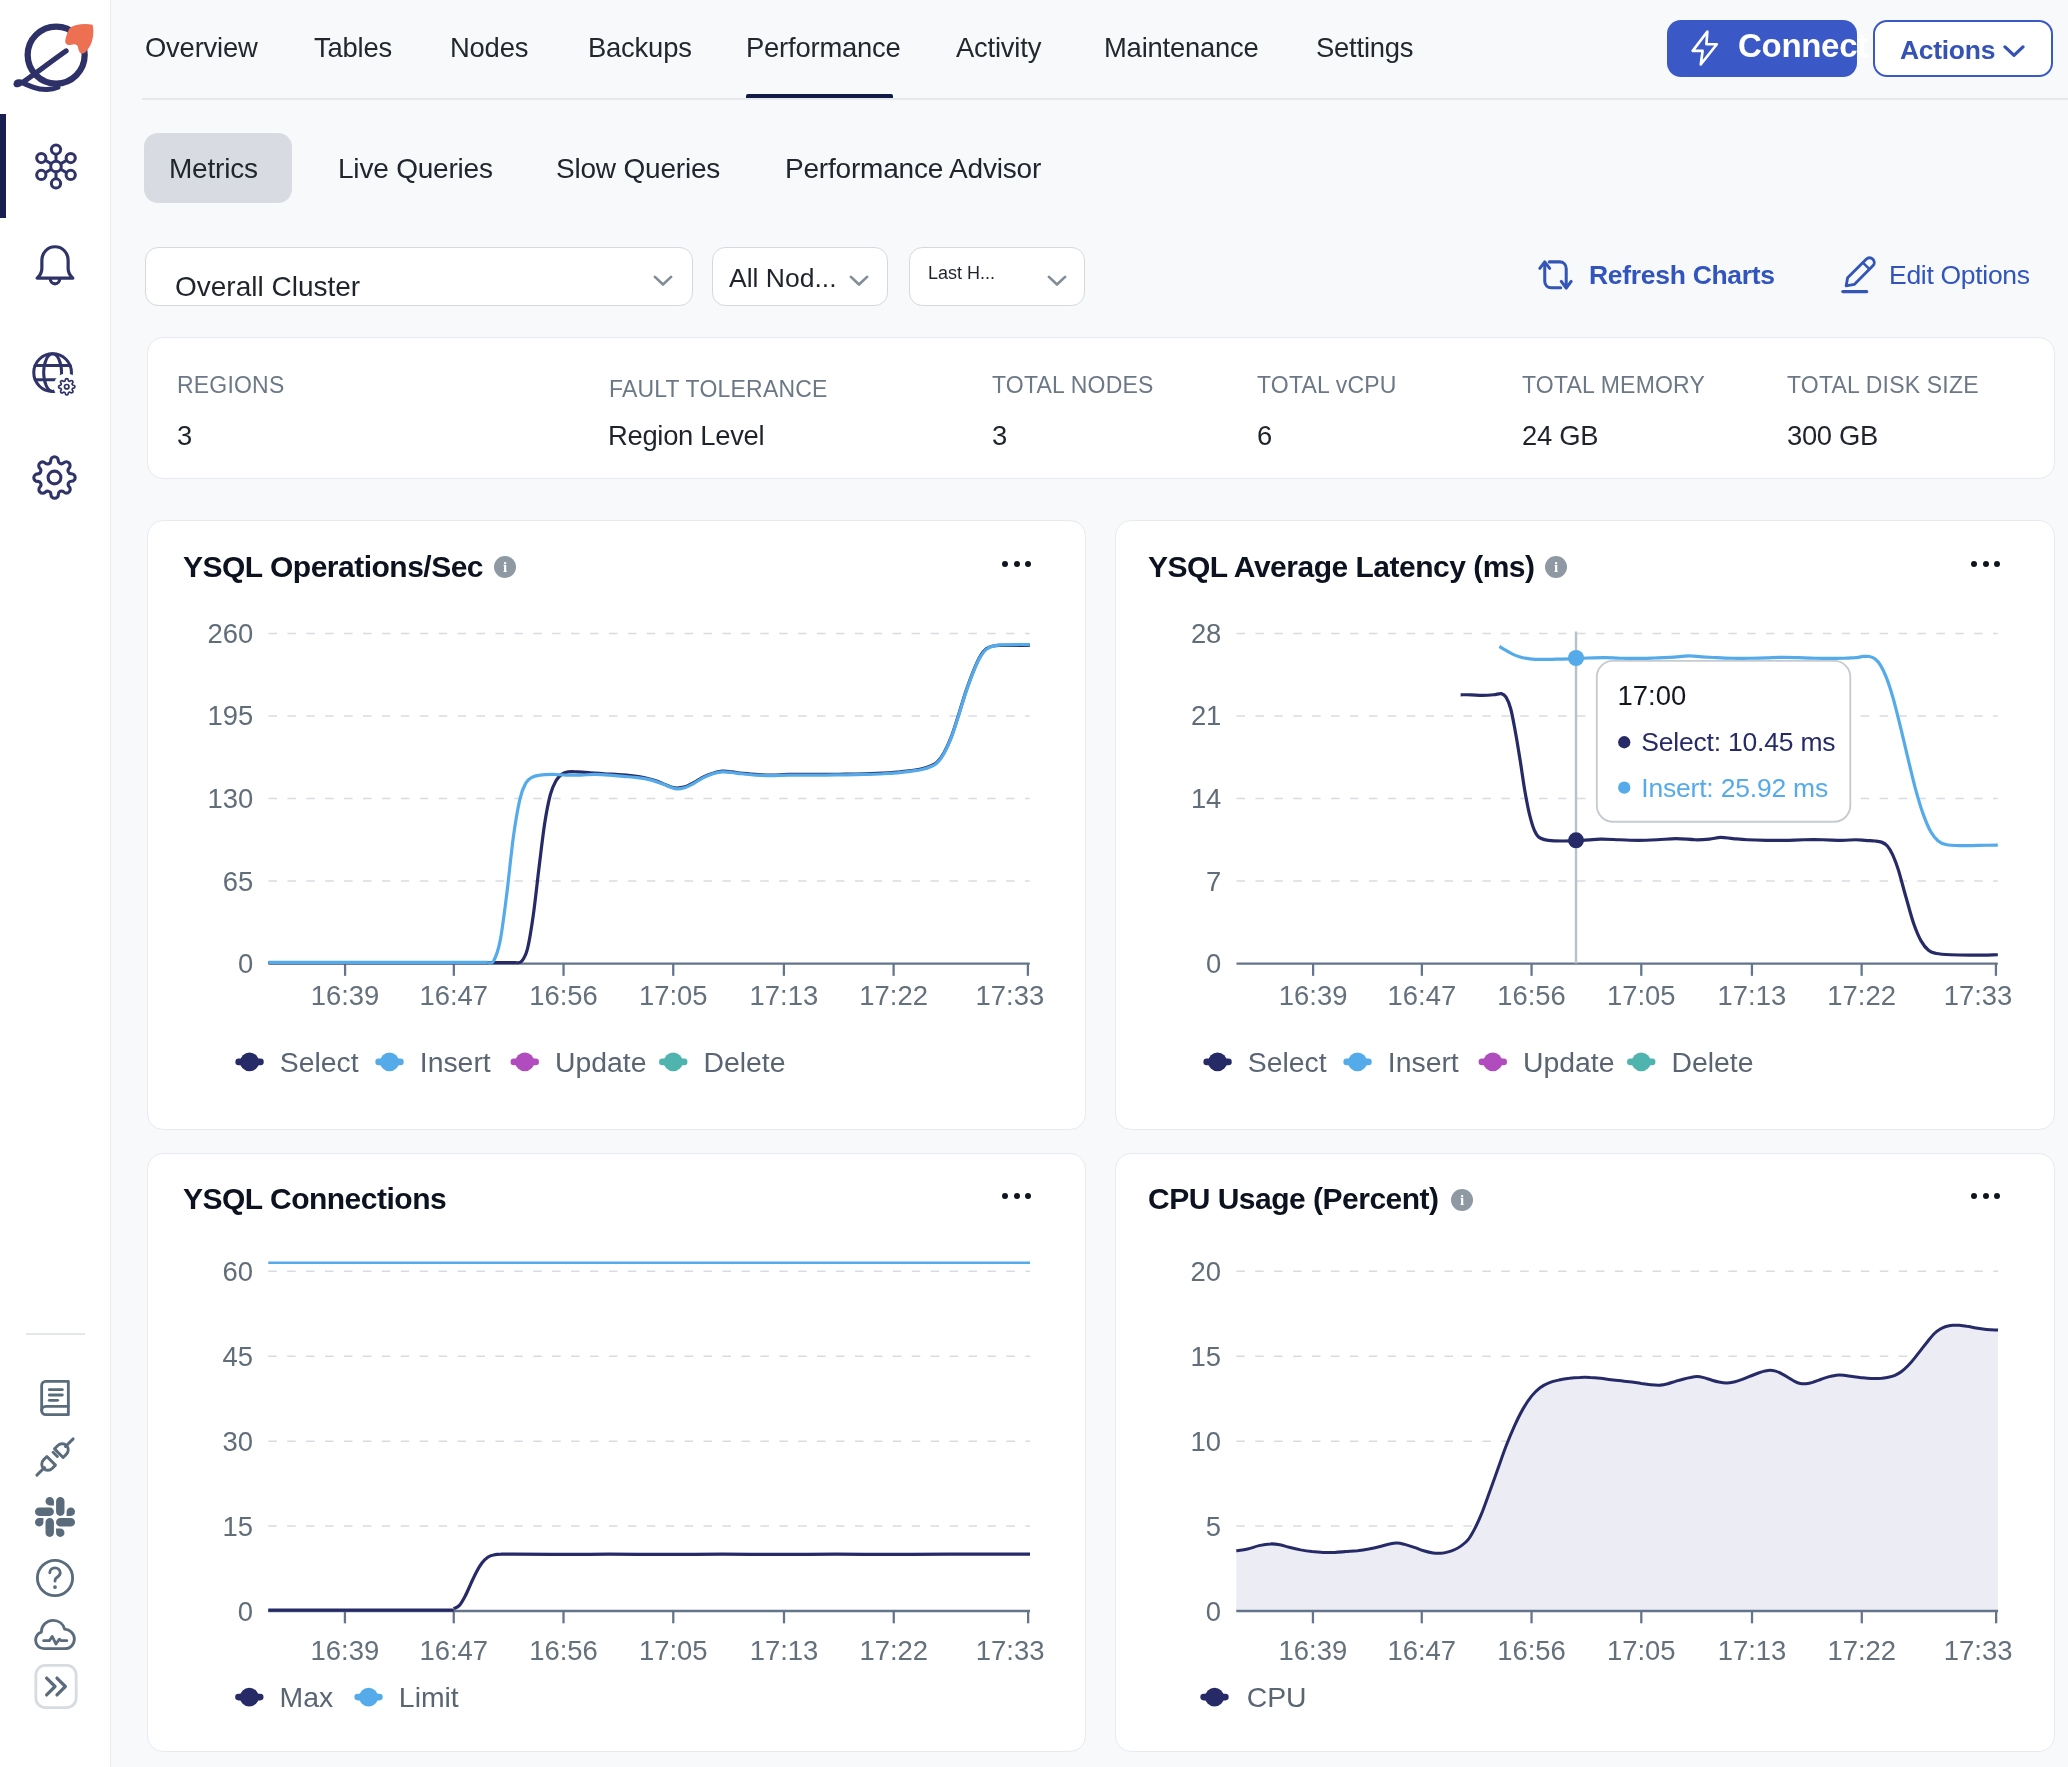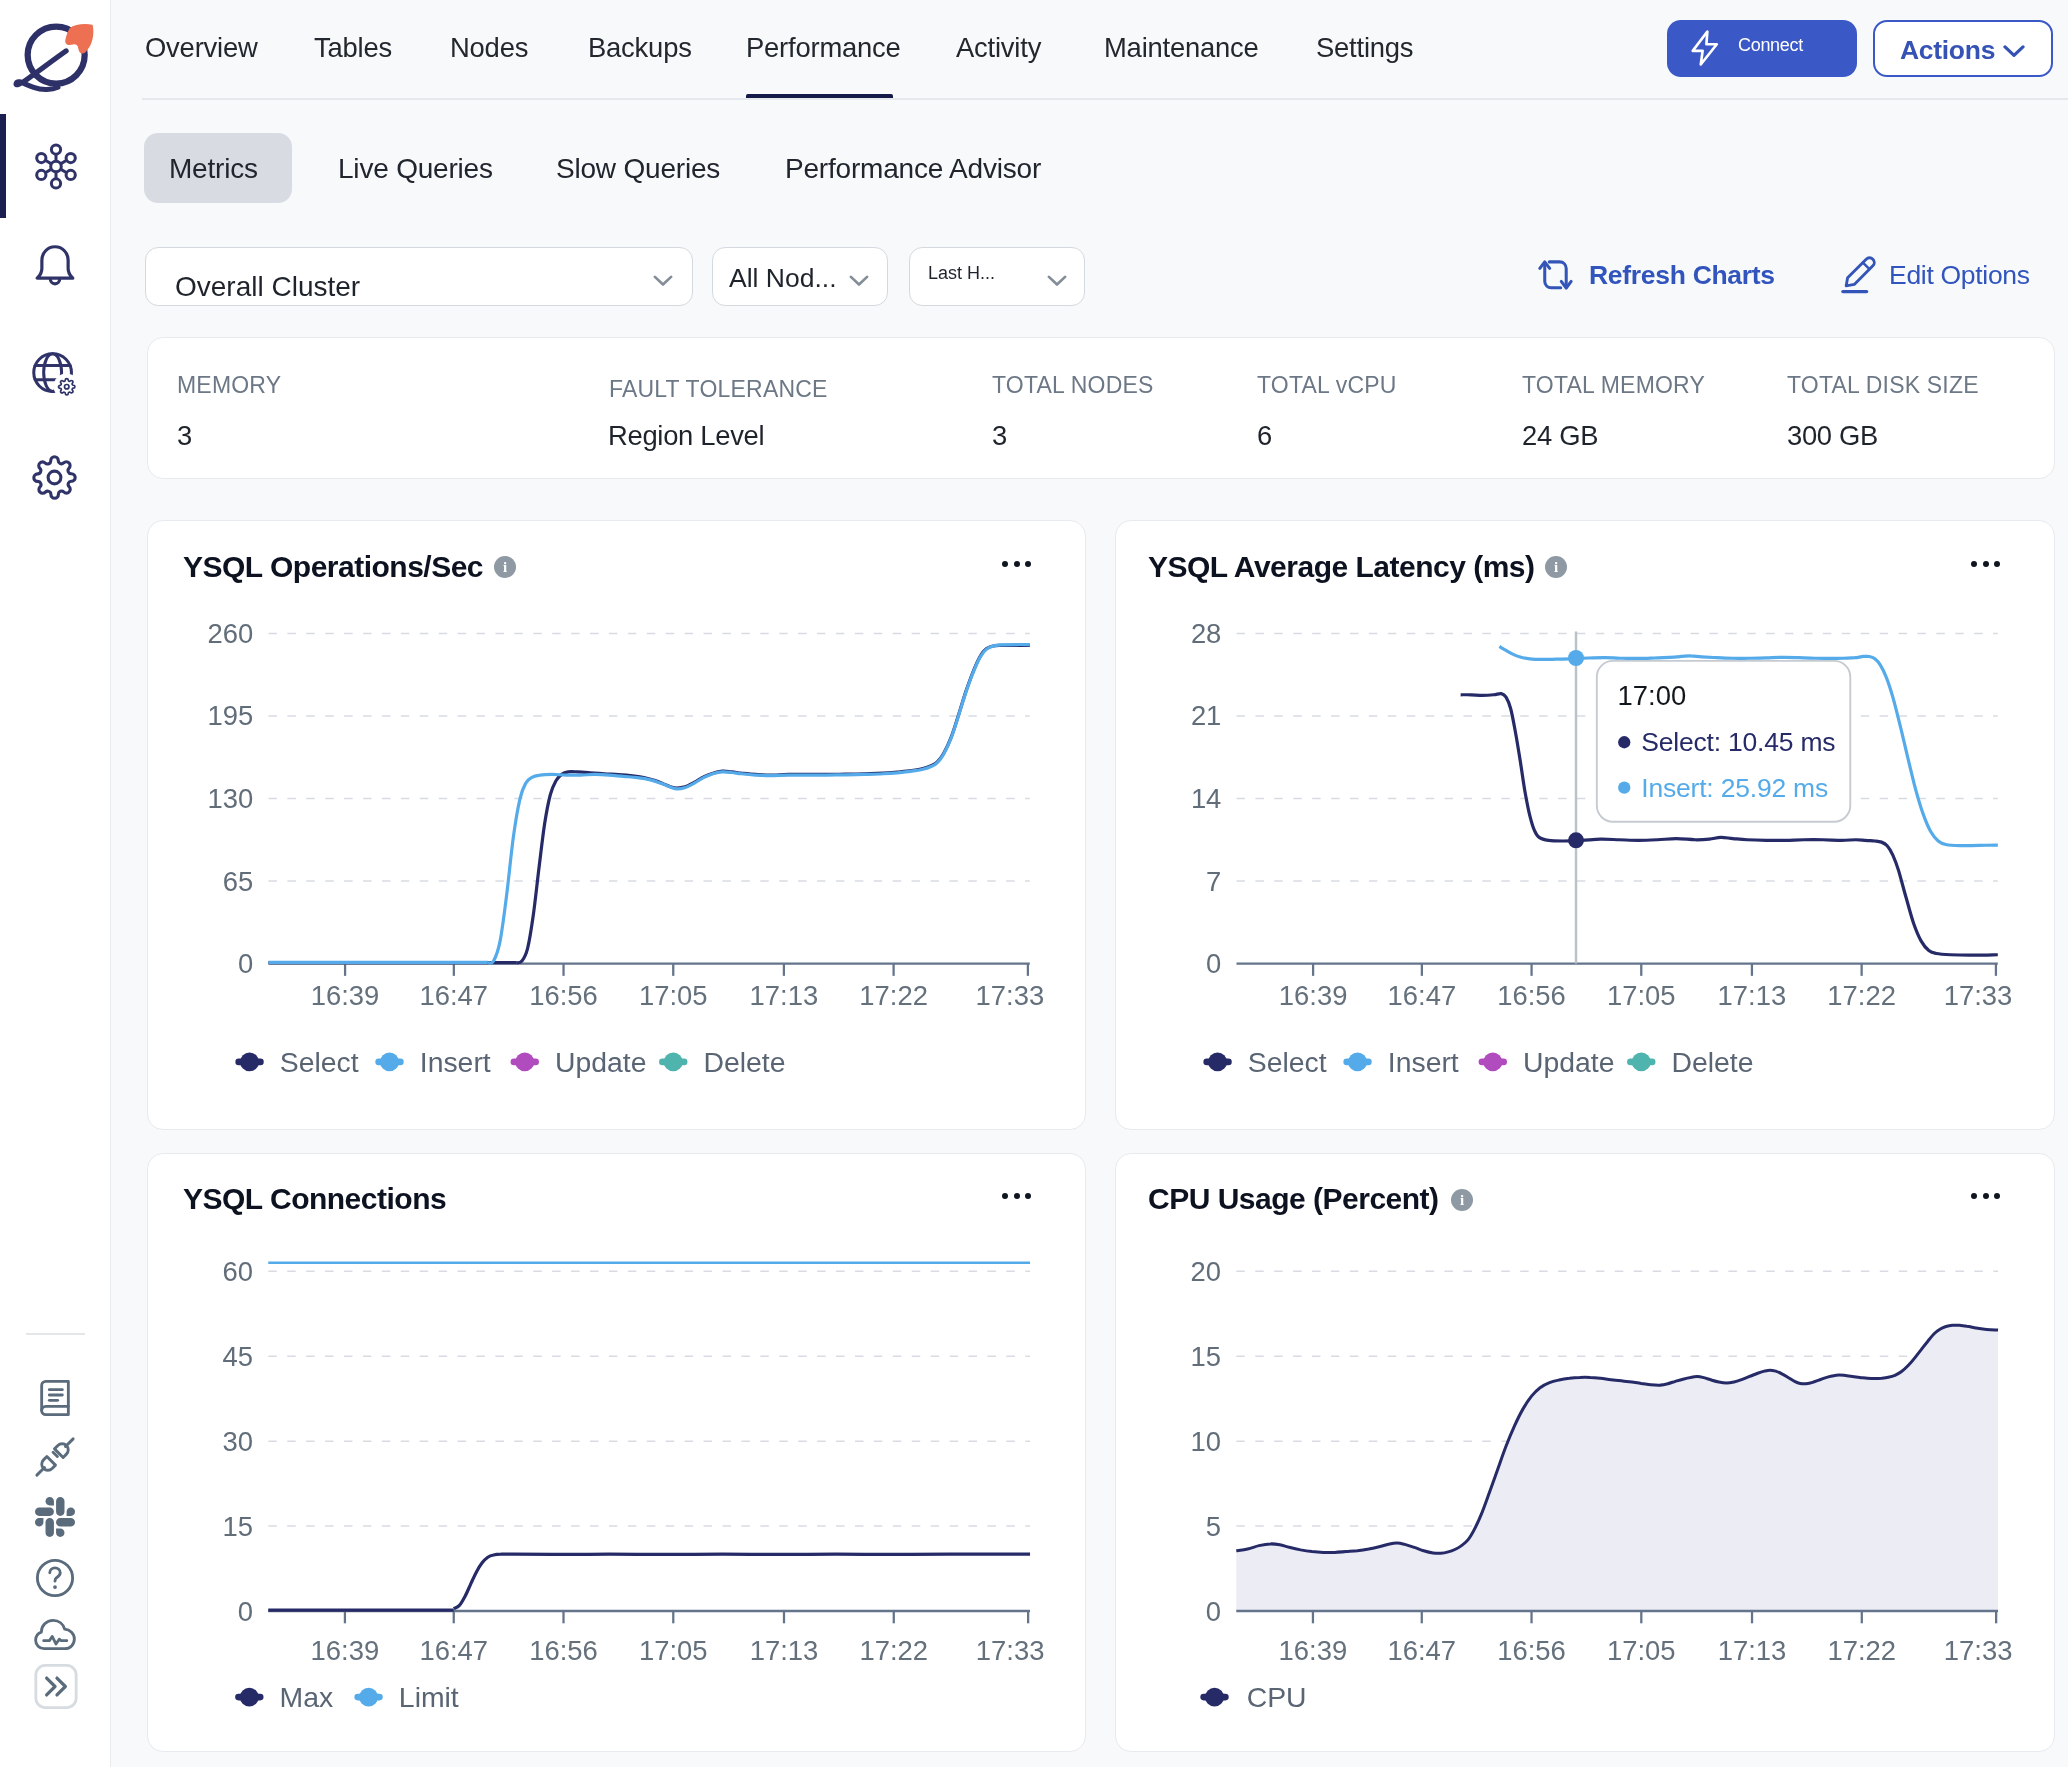--- a/index.html
+++ b/index.html
@@ -107,21 +107,21 @@
 <div class="navtxt" style="left:956px">Activity</div>
 <div class="navtxt" style="left:1104px">Maintenance</div>
 <div class="navtxt" style="left:1316px">Settings</div>
 <div class="abs" style="left:746px;top:94px;width:147px;height:5.7px;background:#141a47;border-radius:1.9px"></div>
 <div class="abs" style="left:142px;top:98px;width:1927px;height:1.5px;background:#e6e9ec"></div>
 
 <div class="abs" style="left:1667px;top:20px;width:190px;height:57px;background:#3a58c6;border-radius:14px"></div>
 <div class="abs" style="left:1688px;top:29px"><svg width="34" height="38" viewBox="0 0 36 40" fill="none">
 <path d="M20.5 2.5 L 5 23 L 15.5 23 L 13.5 37.5 L 30.5 16 L 19.5 16 Z" stroke="#ffffff" stroke-width="2.8" stroke-linejoin="round"></path>
 </svg></div>
-<div class="abs" style="left:1738px;top:35px;font-size:18px;font-weight:400;color:#fff;letter-spacing:-0.3px">Connect</div>
+<div class="abs" style="left:1738px;top:27px;font-size:33px;font-weight:700;color:#fff;letter-spacing:-0.3px">Connect</div>
 <div class="abs" style="left:1873px;top:20px;width:180px;height:57px;background:#fff;border:2.4px solid #3a58c6;border-radius:14px"></div>
 <div class="abs" style="left:1900px;top:35px;font-size:26.5px;font-weight:700;color:#3552b5;letter-spacing:-0.3px">Actions</div>
 <div class="abs" style="left:2003px;top:43px"><svg width="22" height="12.3" viewBox="0 0 23 13" fill="none">
         <path d="M2 2 L 11.5 11 L 21 2" stroke="#3451b4" stroke-width="3.4" stroke-linecap="round" stroke-linejoin="round"></path>
       </svg></div>
 
 <div class="abs" style="left:144px;top:133px;width:148px;height:70px;background:#d8dce2;border-radius:14px"></div>
 <div class="tabtxt" style="left:169px">Metrics</div>
 <div class="tabtxt" style="left:338px">Live Queries</div>
 <div class="tabtxt" style="left:556px">Slow Queries</div>
@@ -151,21 +151,21 @@
 </svg></div>
 <div class="abs" style="left:1589px;top:260px;font-size:26.5px;font-weight:700;color:#3154bd;letter-spacing:-0.3px">Refresh Charts</div>
 <div class="abs" style="left:1840px;top:252px"><svg width="40" height="42" viewBox="0 0 42 44" fill="none" stroke="#3355b8" stroke-linecap="round" stroke-linejoin="round">
 <path d="M8 27 L 27.5 7.5 C 29.5 5.5, 32.5 5.5, 34.5 7.5 C 36.5 9.5, 36.5 12.5, 34.5 14.5 L 15 34 L 6.5 35.5 L 8 27 Z" stroke-width="3"></path>
 <line x1="24" y1="11" x2="31" y2="18" stroke-width="2.6"></line>
 <line x1="3" y1="41.5" x2="28" y2="41.5" stroke-width="3.4"></line>
 </svg></div>
 <div class="abs" style="left:1889px;top:260px;font-size:26.5px;font-weight:400;color:#3154bd;letter-spacing:-0.3px">Edit Options</div>
 
 <div class="card" style="left:147px;top:337px;width:1908px;height:142px"></div>
-<div class="lbl" style="left:177px;top:372px">MEMORY</div>
+<div class="lbl" style="left:177px;top:372px">REGIONS</div>
     <div class="val" style="left:177px;top:420px">3</div>
 <div class="lbl" style="left:609px;top:376px">FAULT TOLERANCE</div>
     <div class="val" style="left:608px;top:420px">Region Level</div>
 <div class="lbl" style="left:992px;top:372px">TOTAL NODES</div>
     <div class="val" style="left:992px;top:420px">3</div>
 <div class="lbl" style="left:1257px;top:372px">TOTAL vCPU</div>
     <div class="val" style="left:1257px;top:420px">6</div>
 <div class="lbl" style="left:1522px;top:372px">TOTAL MEMORY</div>
     <div class="val" style="left:1522px;top:420px">24 GB</div>
 <div class="lbl" style="left:1787px;top:372px">TOTAL DISK SIZE</div>

